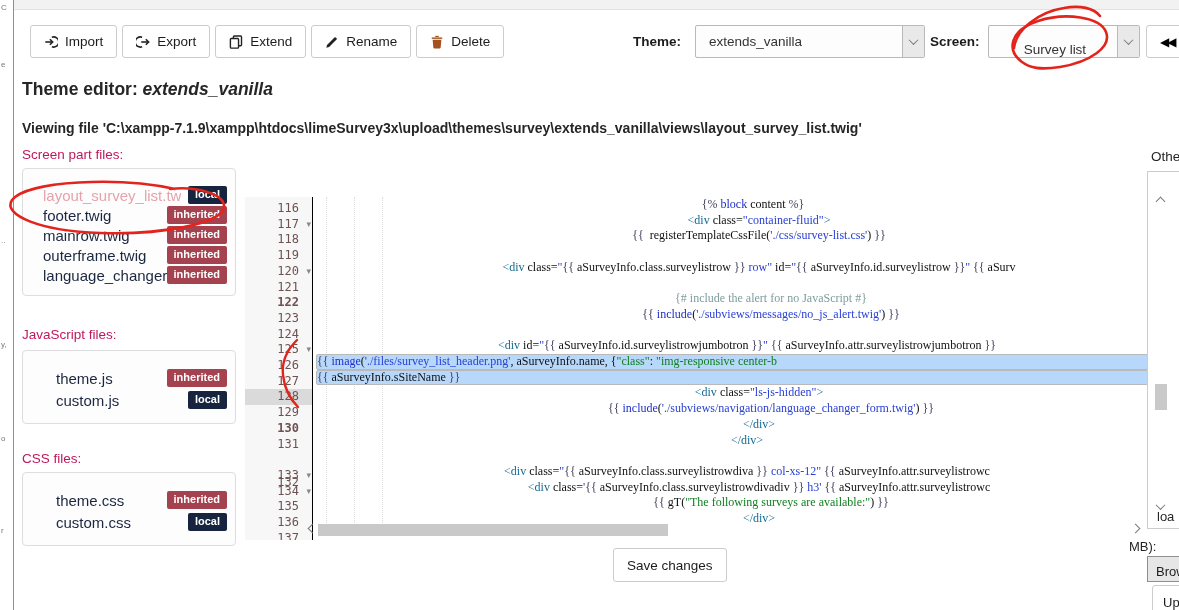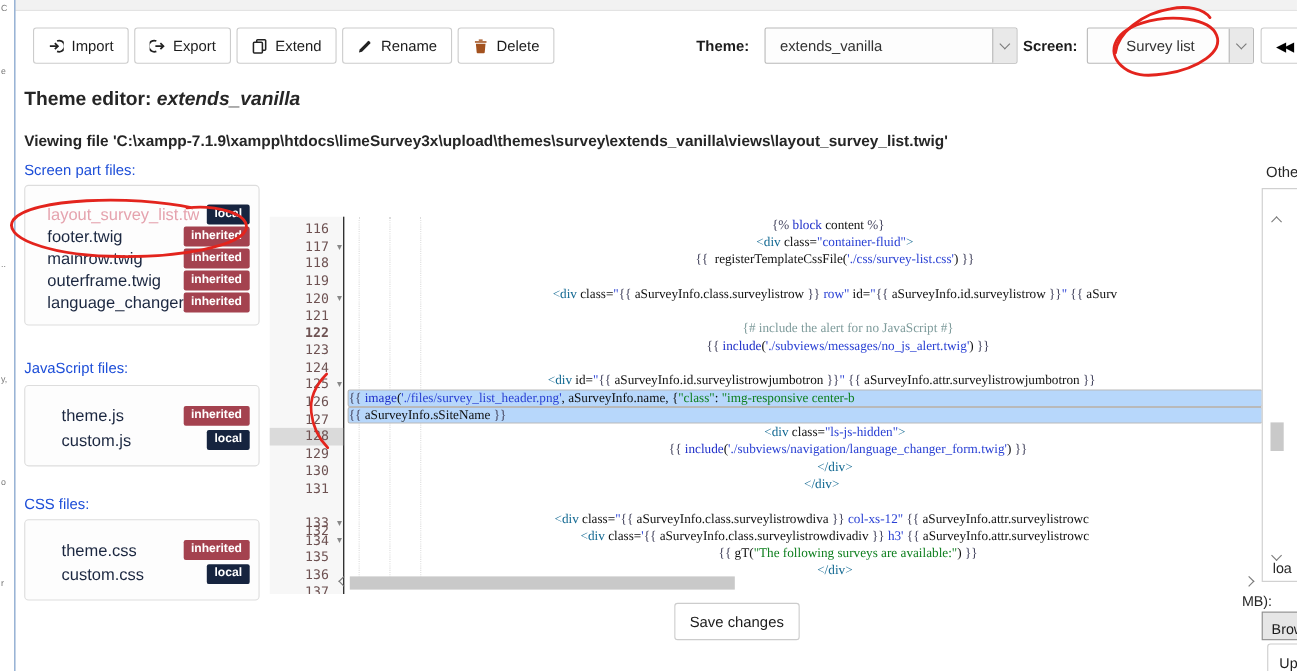--- a/index.html
+++ b/index.html
@@ -26,21 +26,21 @@
   .chev.up{transform:rotate(-135deg);}
   .chev.right{transform:rotate(-45deg);}
   .chev.left{transform:rotate(135deg);}
   #collapse-btn{position:absolute;left:1146px;top:25px;width:70px;}
   #collapse-btn .rew{font-size:12px;letter-spacing:-2px;color:#000;}
   
   #page-title{position:absolute;left:22px;top:79px;font-size:17.5px;font-weight:bold;color:#262626;}
   #page-title .it{font-style:italic;}
   #viewing-file{position:absolute;left:22px;top:120px;font-size:14px;font-weight:bold;color:#262626;width:1120px;}
   
-  .side-label{position:absolute;left:22px;font-size:13.5px;color:#1d4ed8;}
+  .side-label{position:absolute;left:22px;font-size:13.5px;color:#be185d;}
   .side-panel{position:absolute;left:22px;width:214px;background:#fdfdfd;border:1px solid #ddd;border-radius:4px;box-sizing:border-box;}
   .file-row{display:flex;align-items:center;justify-content:space-between;}
   .file-name{font-size:15px;color:#1b2740;white-space:nowrap;overflow:hidden;max-width:140px;cursor:pointer;}
   .file-name.active{color:#e5a3ae;}
   .badge{font-size:11px;font-weight:bold;color:#fff;border-radius:2px;padding:2px 7px;line-height:1.2;}
   .badge.local{background:#16243f;}
   .badge.inherited{background:#a4424f;}
   
   #editor-header{position:absolute;left:245px;top:157px;width:903px;height:36px;background:#f1f1f1;
        display:flex;align-items:center;justify-content:center;gap:7px;}
@@ -141,21 +141,21 @@
 
   <span class="lbl" style="left:633px;top:34px;">Theme:</span>
   <div class="sel" style="left:695px;top:25px;width:230px;">
     <span class="val">extends_vanilla</span>
     <span class="arrowbox">
         <span class="chev down"></span>
       </span>
   </div>
 
   <span class="lbl" style="left:930px;top:34px;">Screen:</span>
-  <div class="sel" style="left:988px;top:25px;width:152px;">
+  <div class="sel" style="left:988px;top:25px;width:152px;align-items:flex-end;">
     <span class="val" style="text-align:center;padding-left:4px;">Survey list</span>
     <span class="arrowbox">
         <span class="chev down"></span>
       </span>
   </div>
 
   <button class="btn" id="collapse-btn">
     <span class="rew">◀◀</span>
   </button>
 
@@ -226,21 +226,21 @@
         <div class="gcell" style="top: 98.2px; font-weight: bold;">122</div>
         <div class="gcell" style="top: 113.9px;">123</div>
         <div class="gcell" style="top: 129.6px;">124</div>
         <span class="fold" style="top: 145.3px; position: absolute;">▾</span>
         <div class="gcell" style="top: 145.3px; position: absolute;">125</div>
         <div class="gcell" style="top: 161px;">126</div>
         <div class="gcell" style="top: 176.7px;">127</div>
         <span class="fold" style="top: 192.4px; position: absolute;">▾</span>
         <div class="gcell cur" style="top: 192.4px; position: absolute;">128</div>
         <div class="gcell" style="top: 208.1px;">129</div>
-        <div class="gcell" style="top: 223.8px;">130</div>
+        <div class="gcell" style="top: 223.8px; font-weight: bold;">130</div>
         <div class="gcell" style="top: 239.5px;">131</div>
         <div class="gcell" style="top: 255.2px; margin-top: 23px;">132</div>
         <span class="fold" style="top: 270.9px; position: absolute;">▾</span>
         <div class="gcell" style="top: 270.9px; position: absolute;">133</div>
         <span class="fold" style="top: 286.6px; position: absolute;">▾</span>
         <div class="gcell" style="top: 286.6px; position: absolute;">134</div>
         <div class="gcell" style="top: 302.3px;">135</div>
         <div class="gcell" style="top: 318px;">136</div>
         <div class="gcell" style="top: 333.7px;">137</div>
       </div>

